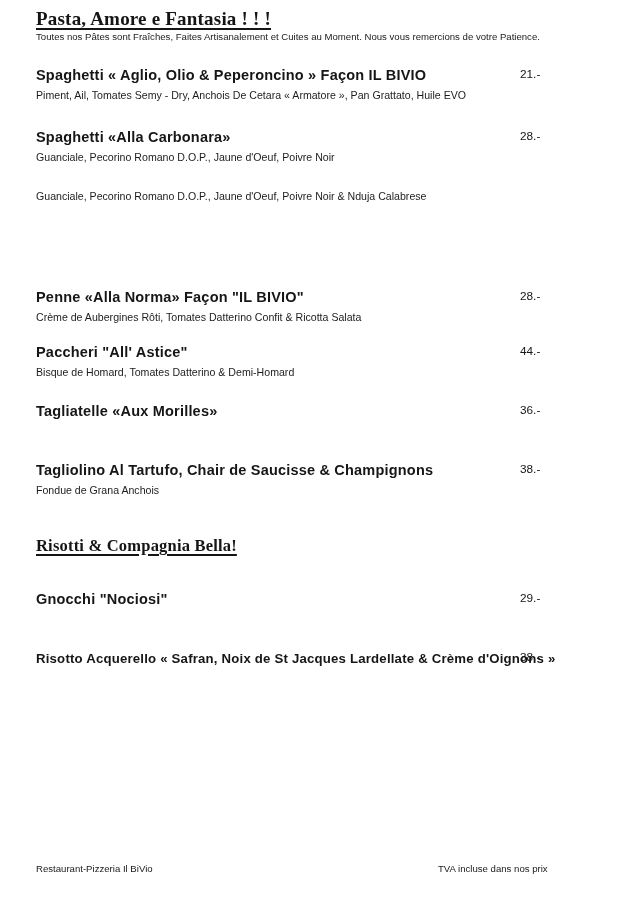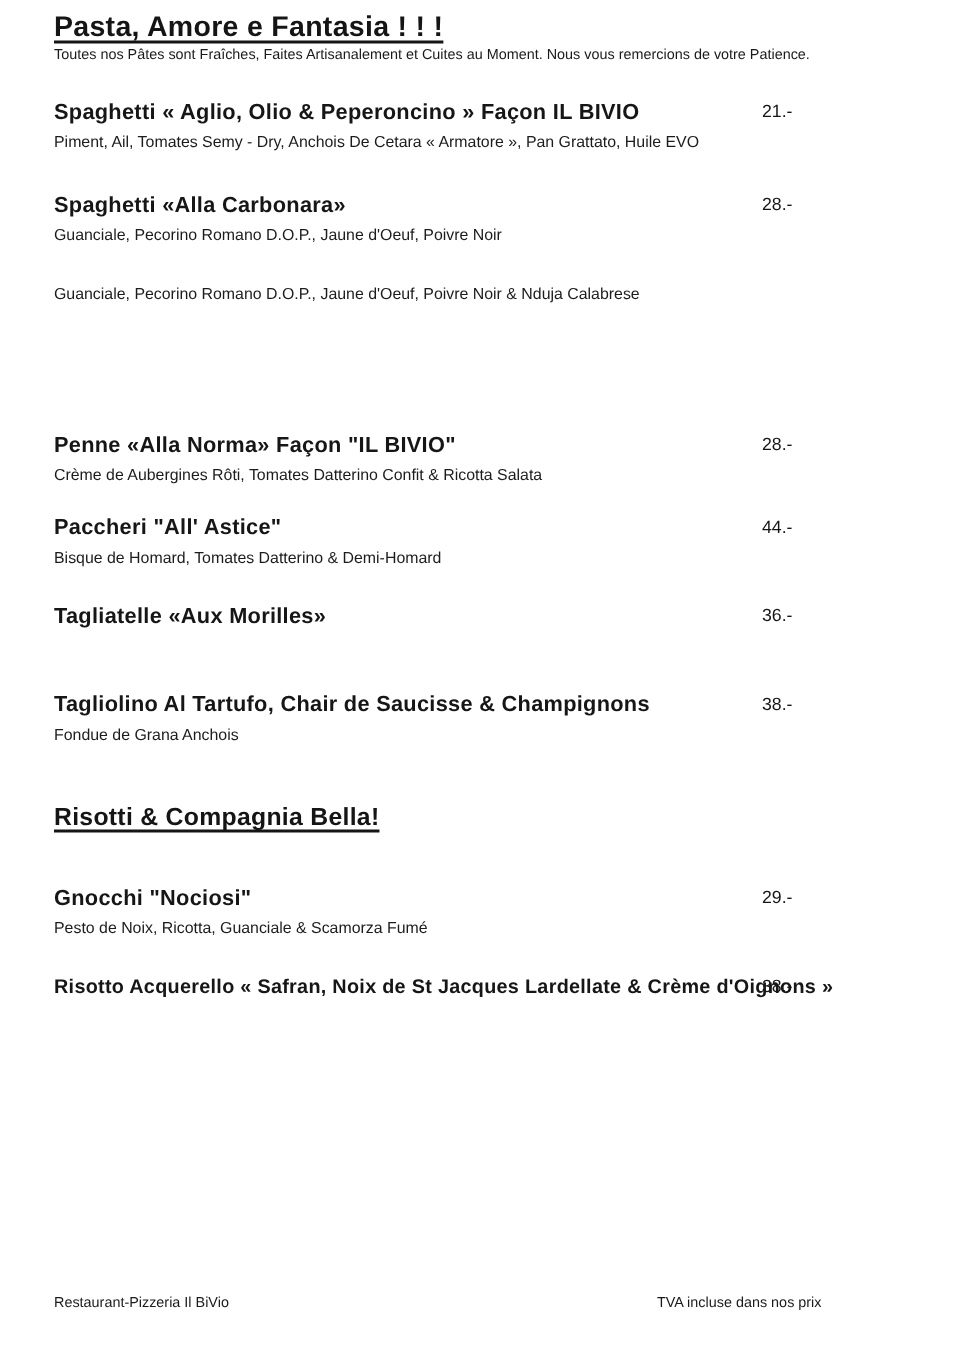--- a/index.html
+++ b/index.html
@@ -13,21 +13,21 @@
     position: relative;
     width: 640px;
     height: 905px;
     background: #ffffff;
     overflow: hidden;
   }
   .abs { position: absolute; }
 
   .section-title {
     left: 36px;
-    font-family: Liberation Sans, sans-serif;
+    font-family: Liberation Serif, serif;
     font-weight: bold;
     color: #151515;
     text-decoration: underline;
     text-decoration-thickness: 1.6px;
     text-underline-offset: 3px;
     letter-spacing: 0.2px;
     white-space: nowrap;
   }
   .section-title.main { top: 8px; font-size: 19px; }
   .section-title.secondary { top: 536px; font-size: 16.5px; }
@@ -60,21 +60,21 @@
     display: inline-block;
   }
   .chili {
     display: inline-block;
     vertical-align: middle;
     margin-left: 5px;
     margin-top: -4px;
   }
   .price {
     position: absolute;
-    left: 472px;
+    left: 484px;
     top: 1px;
     font-size: 11.8px;
     color: #161616;
     white-space: nowrap;
   }
   .desc {
     margin-top: 4px;
     font-size: 10.6px;
     line-height: 14.5px;
     color: #1c1c1c;
@@ -149,21 +149,20 @@
     <div class="desc">Fondue de Grana Anchois</div>
   </div>
 
   <div class="abs section-title secondary">Risotti &amp; Compagnia Bella!</div>
 
   <div class="abs item" style="top:590px">
     <div class="row">
       <span class="dish-name">Gnocchi "Nociosi"</span>
       <span class="price">29.-</span>
     </div>
-    <div class="desc">Pesto de Noix, Ricotta, Guanciale &amp; Scamorza Fumé</div>
   </div>
 
   <div class="abs item" style="top:649px">
     <div class="row">
       <span class="dish-name" style="font-size:13.2px">Risotto Acquerello « Safran,  Noix de St Jacques  Lardellate &amp; Crème d'Oignons »</span>
       <span class="price">38.-</span>
     </div>
   </div>
 
 

